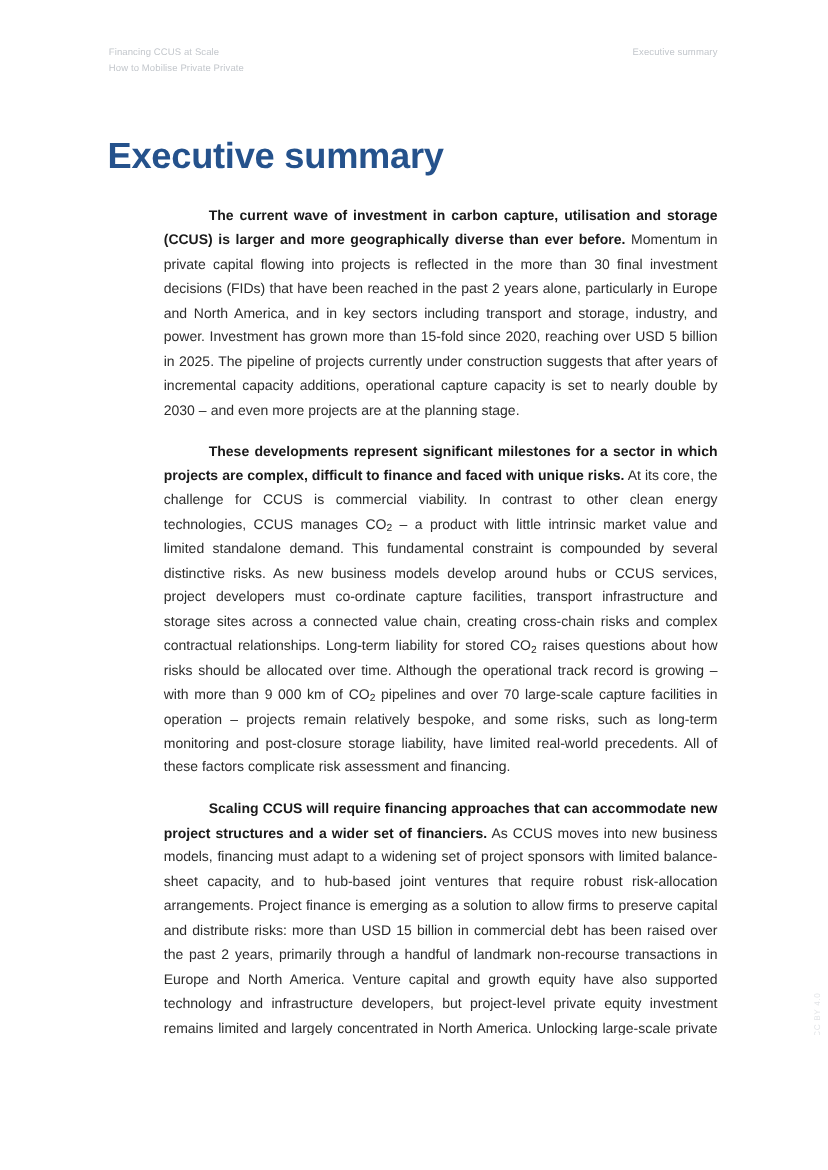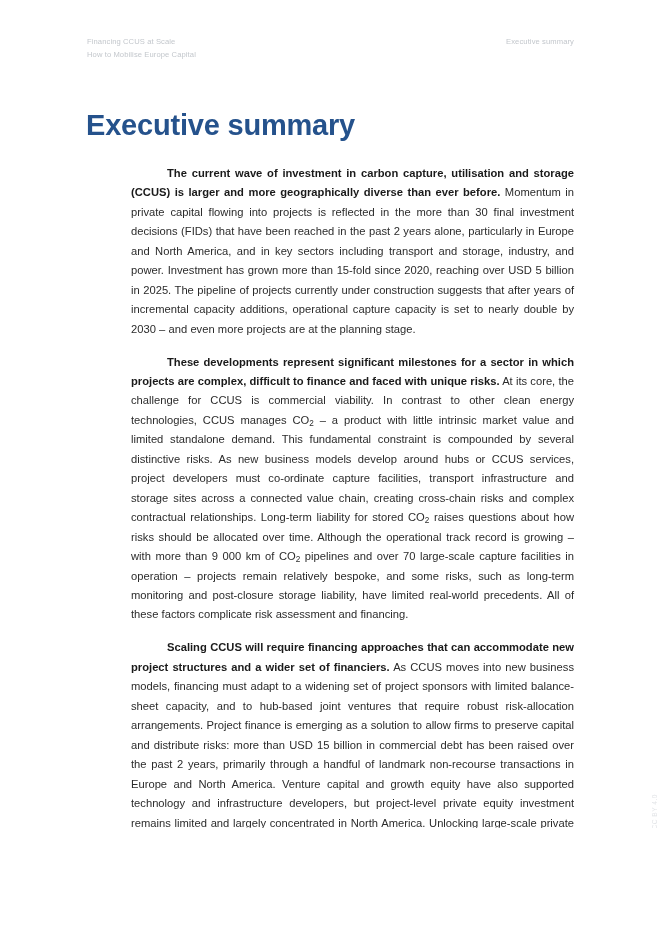--- a/index.html
+++ b/index.html
@@ -118,21 +118,21 @@
   }
 </style>
 </head>
 <body>
 
 <div class="page">
 
   <div class="running-header">
     <div class="left">
       <div>Financing CCUS at Scale</div>
-      <div>How to Mobilise Europe Capital</div>
+      <div>How to Mobilise Private Private</div>
     </div>
     <div class="right">Executive summary</div>
   </div>
 
   <h1 class="chapter-title">Executive summary</h1>
 
   <div class="body-col">
 
     <p class="para"><b>The current wave of investment in carbon capture, utilisation and storage (CCUS) is larger and more geographically diverse than ever before.</b><span> Momentum in private capital flowing into projects is reflected in the more than 30 final investment decisions (FIDs) that have been reached in the past 2 years alone, particularly in Europe and North America, and in key sectors including transport and storage, industry, and power. Investment has grown more than 15-fold since 2020, reaching over USD 5 billion in 2025. The pipeline of projects currently under construction suggests that after years of incremental capacity additions, operational capture capacity is set to nearly double by 2030 – and even more projects are at the planning stage.</span></p>
 

